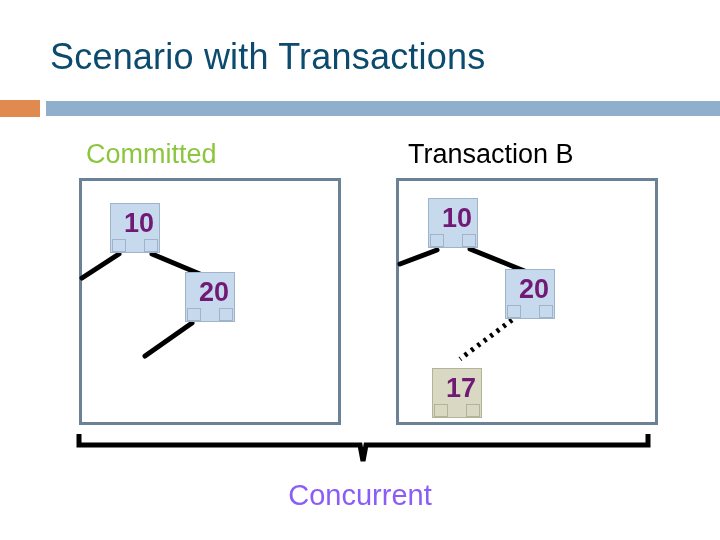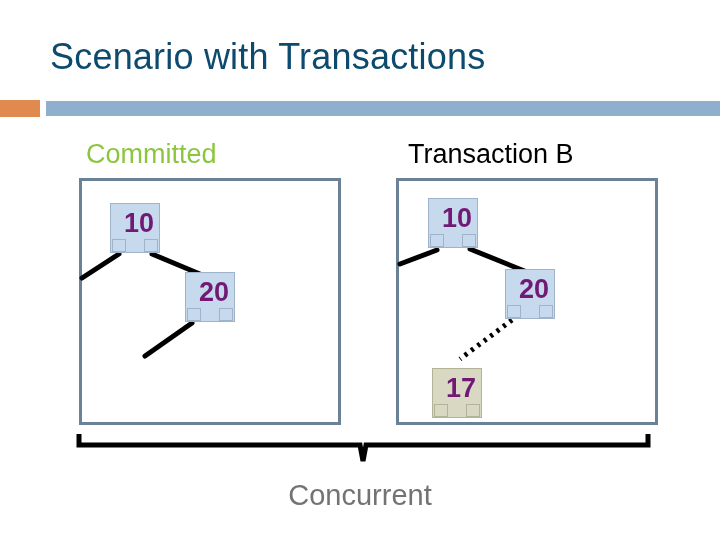--- a/index.html
+++ b/index.html
@@ -137,21 +137,21 @@
   }
   .caption {
     position: absolute;
     left: 0;
     top: 478px;
     width: 720px;
     text-align: center;
     font-size: 29px;
     line-height: 34px;
     font-weight: 400;
-    color: #737373;
+    color: #8b5cf6;
   }
 </style>
 </head>
 <body>
 
 <div class="slide">
 
   <div class="slide-title">Scenario with Transactions</div>
 
   <div class="rule-orange"></div>

